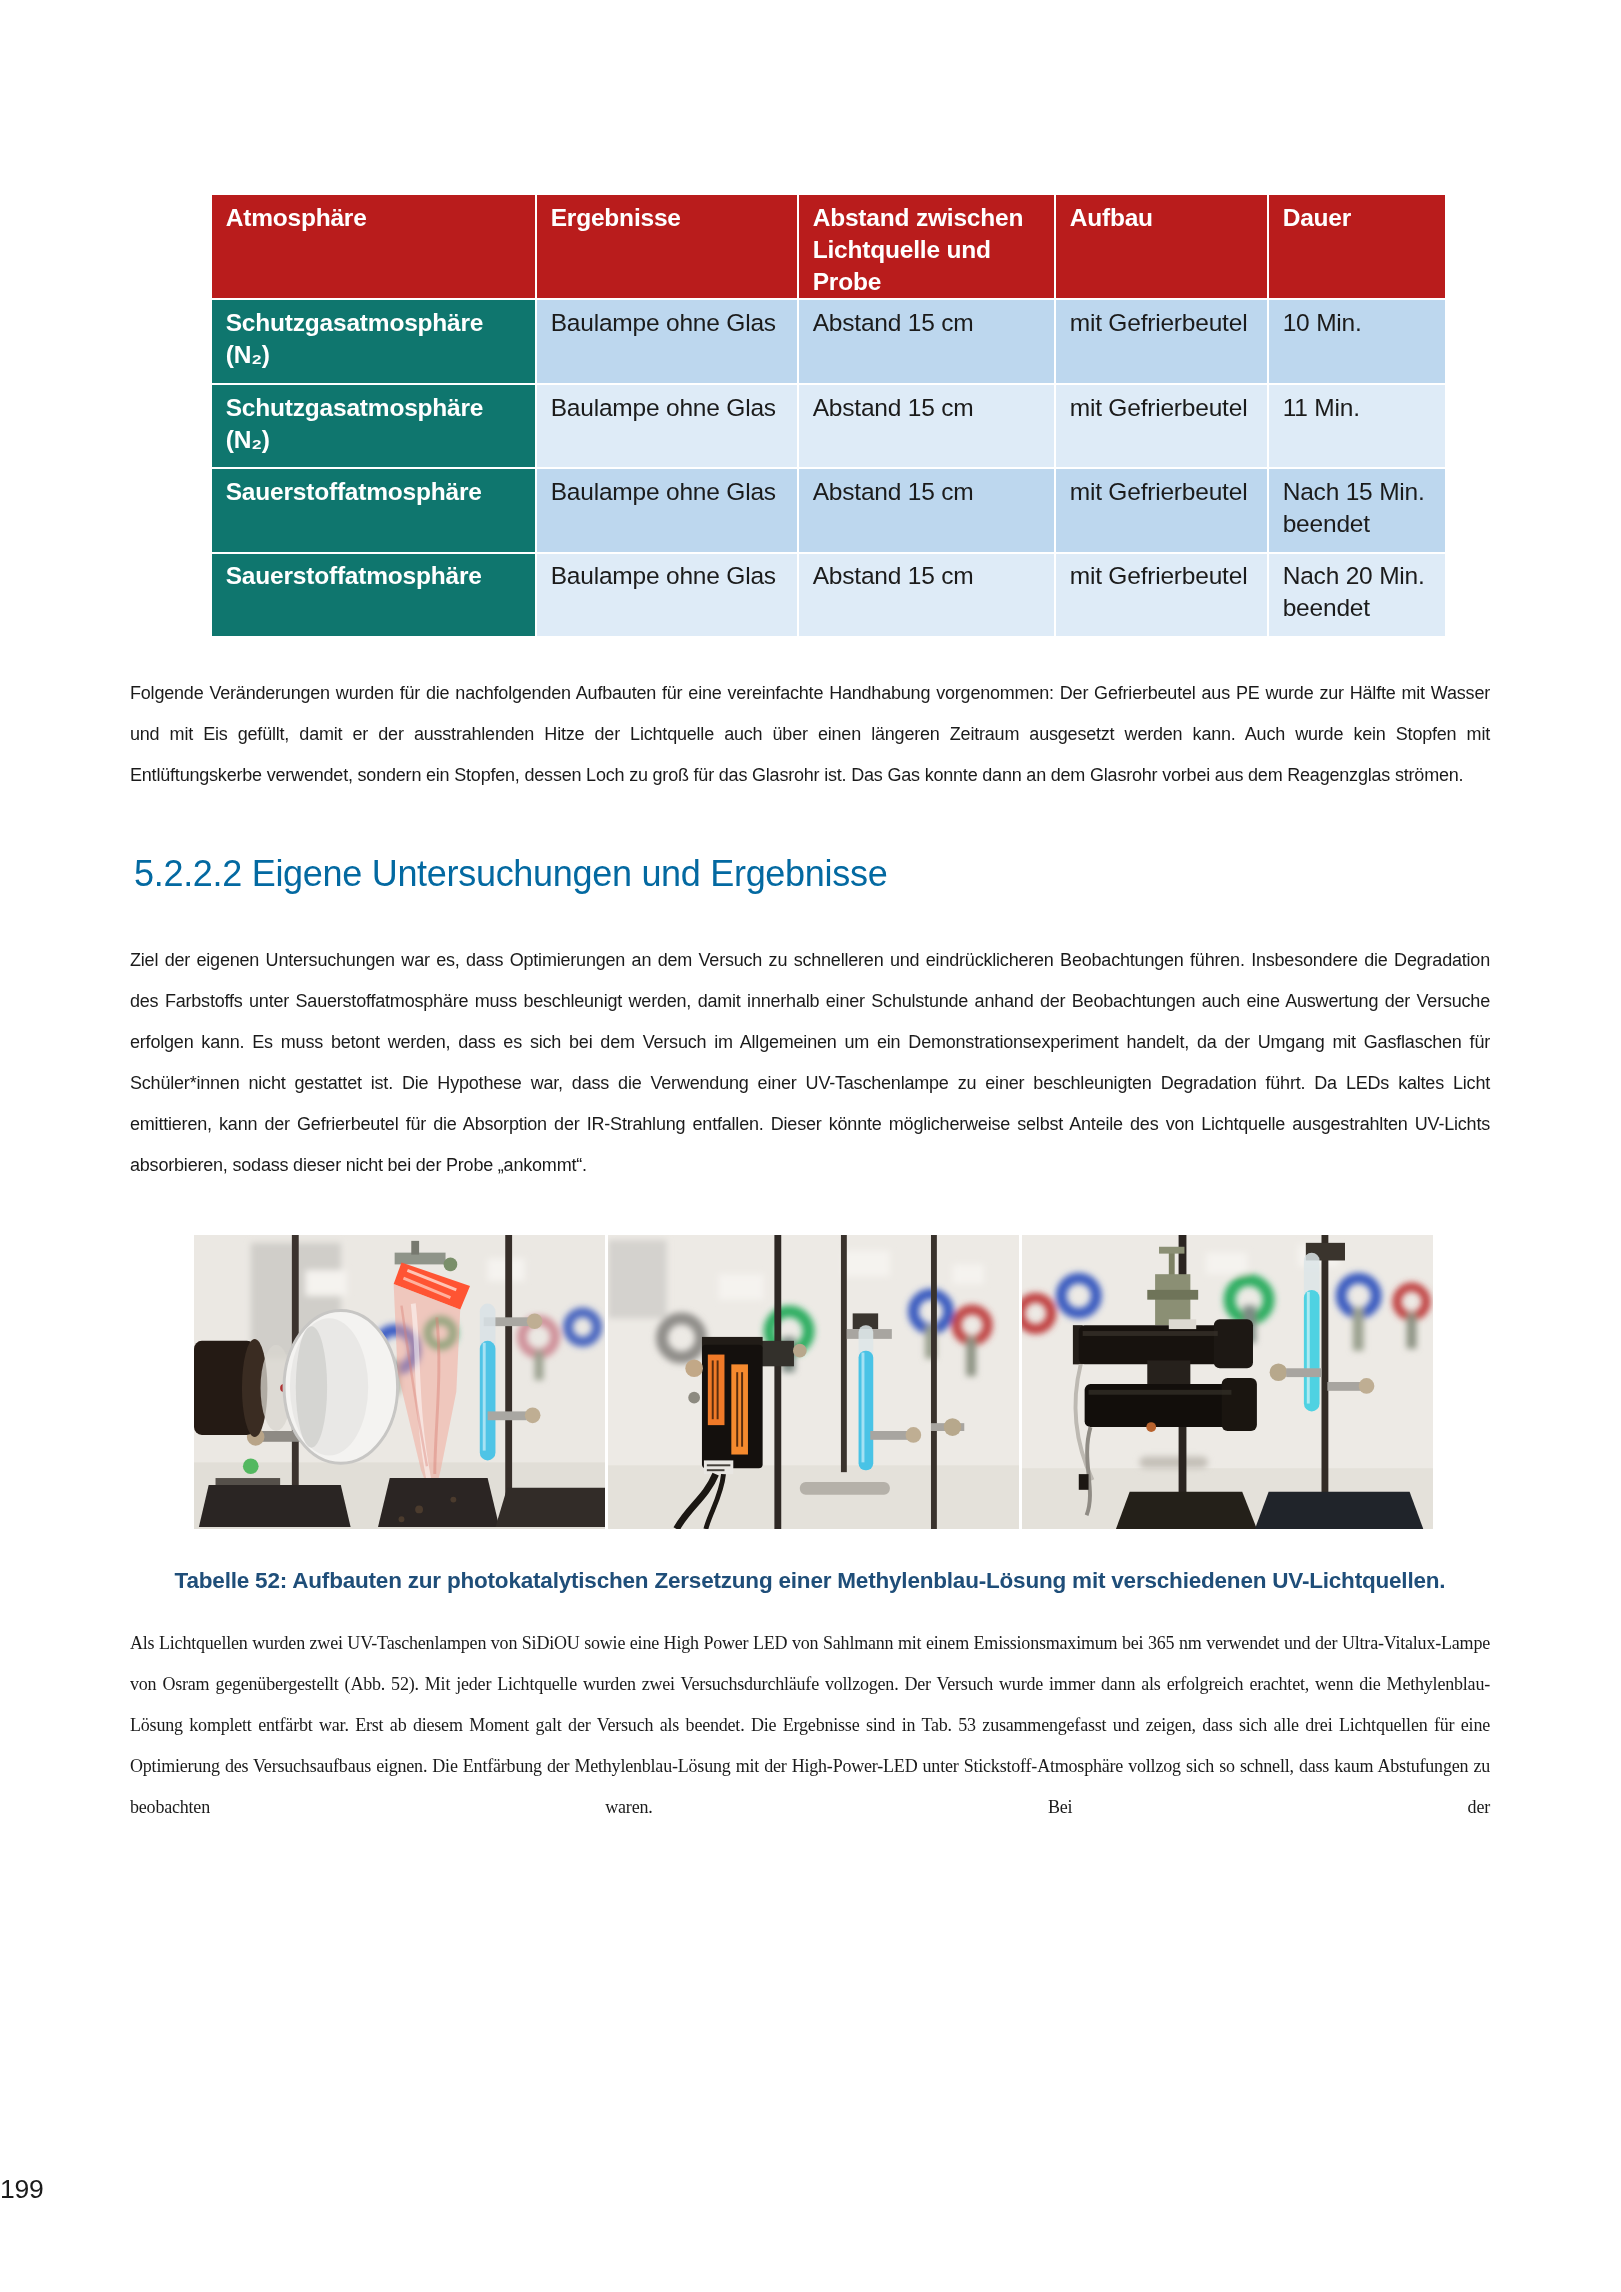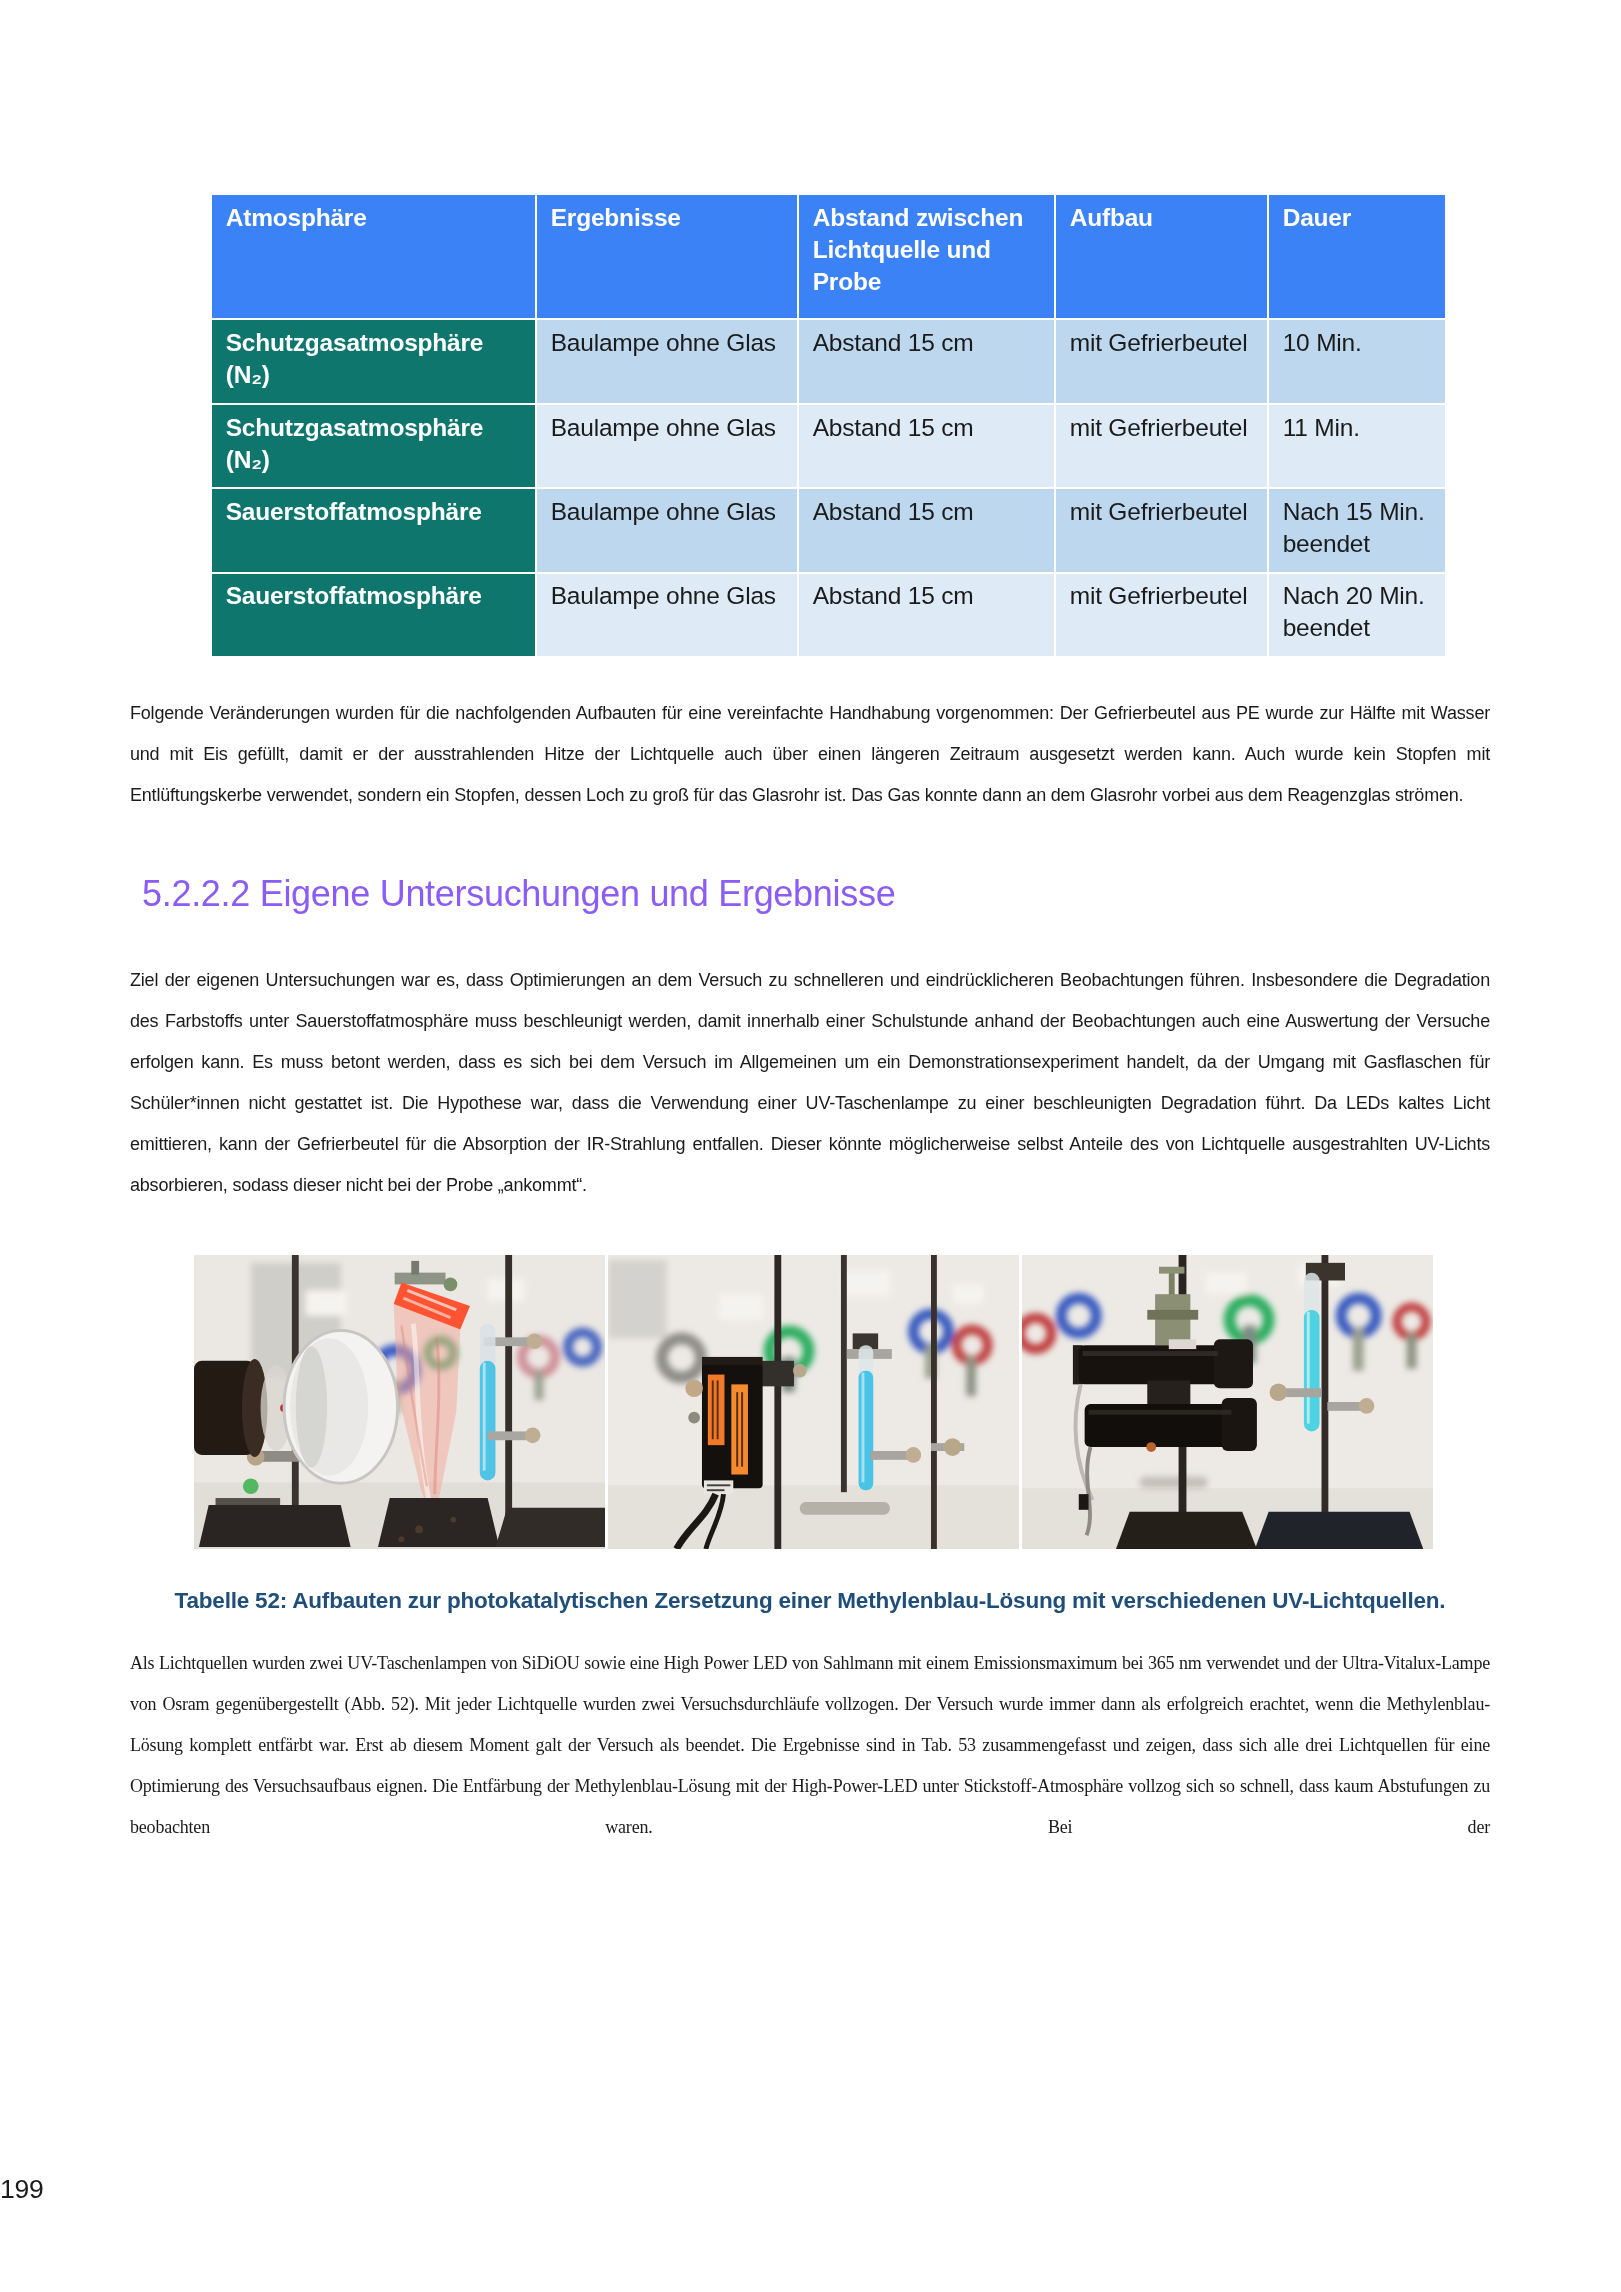--- a/index.html
+++ b/index.html
@@ -11,35 +11,35 @@
     color:#1b1b1b;
     overflow:hidden;
   }
   .content{position:absolute;left:130px;top:0;width:1360px;}
 
   
   .tbl-wrap{margin-top:193px;margin-left:80px;width:1225px;}
   table.t51{border-collapse:separate;border-spacing:2.9px;table-layout:fixed;width:100%;
     font-size:24.5px;line-height:1.3;letter-spacing:-0.2px;}
   table.t51 th, table.t51 td{vertical-align:top;padding:6.9px 13.7px 11.8px 13.7px;text-align:left;font-weight:normal;}
-  table.t51 thead th{background:#3b82f6;color:#ffffff;font-weight:bold;padding-bottom:21px;}
+  table.t51 thead th{background:#b91c1c;color:#ffffff;font-weight:bold;padding-bottom:1px;}
   table.t51 td.rowhead{background:#0f766e;color:#ffffff;font-weight:bold;}
   table.t51 tr.odd td.c{background:#BDD7EE;}
   table.t51 tr.even td.c{background:#DEEBF7;}
   .cap{color:#1F4E79;font-weight:bold;font-size:22.5px;letter-spacing:-0.2px;}
   .cap1{text-align:center;margin-top:13.7px;}
   .cap2{text-align:center;margin-top:39px;}
 
   
   .para{font-size:18px;line-height:41px;letter-spacing:-0.2px;text-align:justify;}
   .p1{margin-top:35px;}
   .p2{margin-top:41px;}
   .p3{margin-top:29px;text-align-last:justify;font-family:Liberation Serif, serif;}
-  h3.sec{margin:12px;margin-top:57px;margin-bottom:45px;
-    color:#8b5cf6;font-size:36px;font-weight:400;letter-spacing:-0.3px;}
+  h3.sec{margin:4px;margin-top:57px;margin-bottom:45px;
+    color:#0369a1;font-size:36px;font-weight:400;letter-spacing:-0.3px;}
 
   
   .photos{margin-top:49px;margin-left:64px;width:1239px;height:294px;display:flex;gap:2.9px;}
   .photo{flex:1 1 0;height:294px;overflow:hidden;background:#ebe8e3;}
   .photo svg{display:block;width:100%;height:100%;}
 
   .pagenum{position:absolute;left:0;width:1621px;top:2174px;text-align:left;
     font-size:26.5px;letter-spacing:-0.2px;color:#1b1b1b;}
 </style>
 </head>

